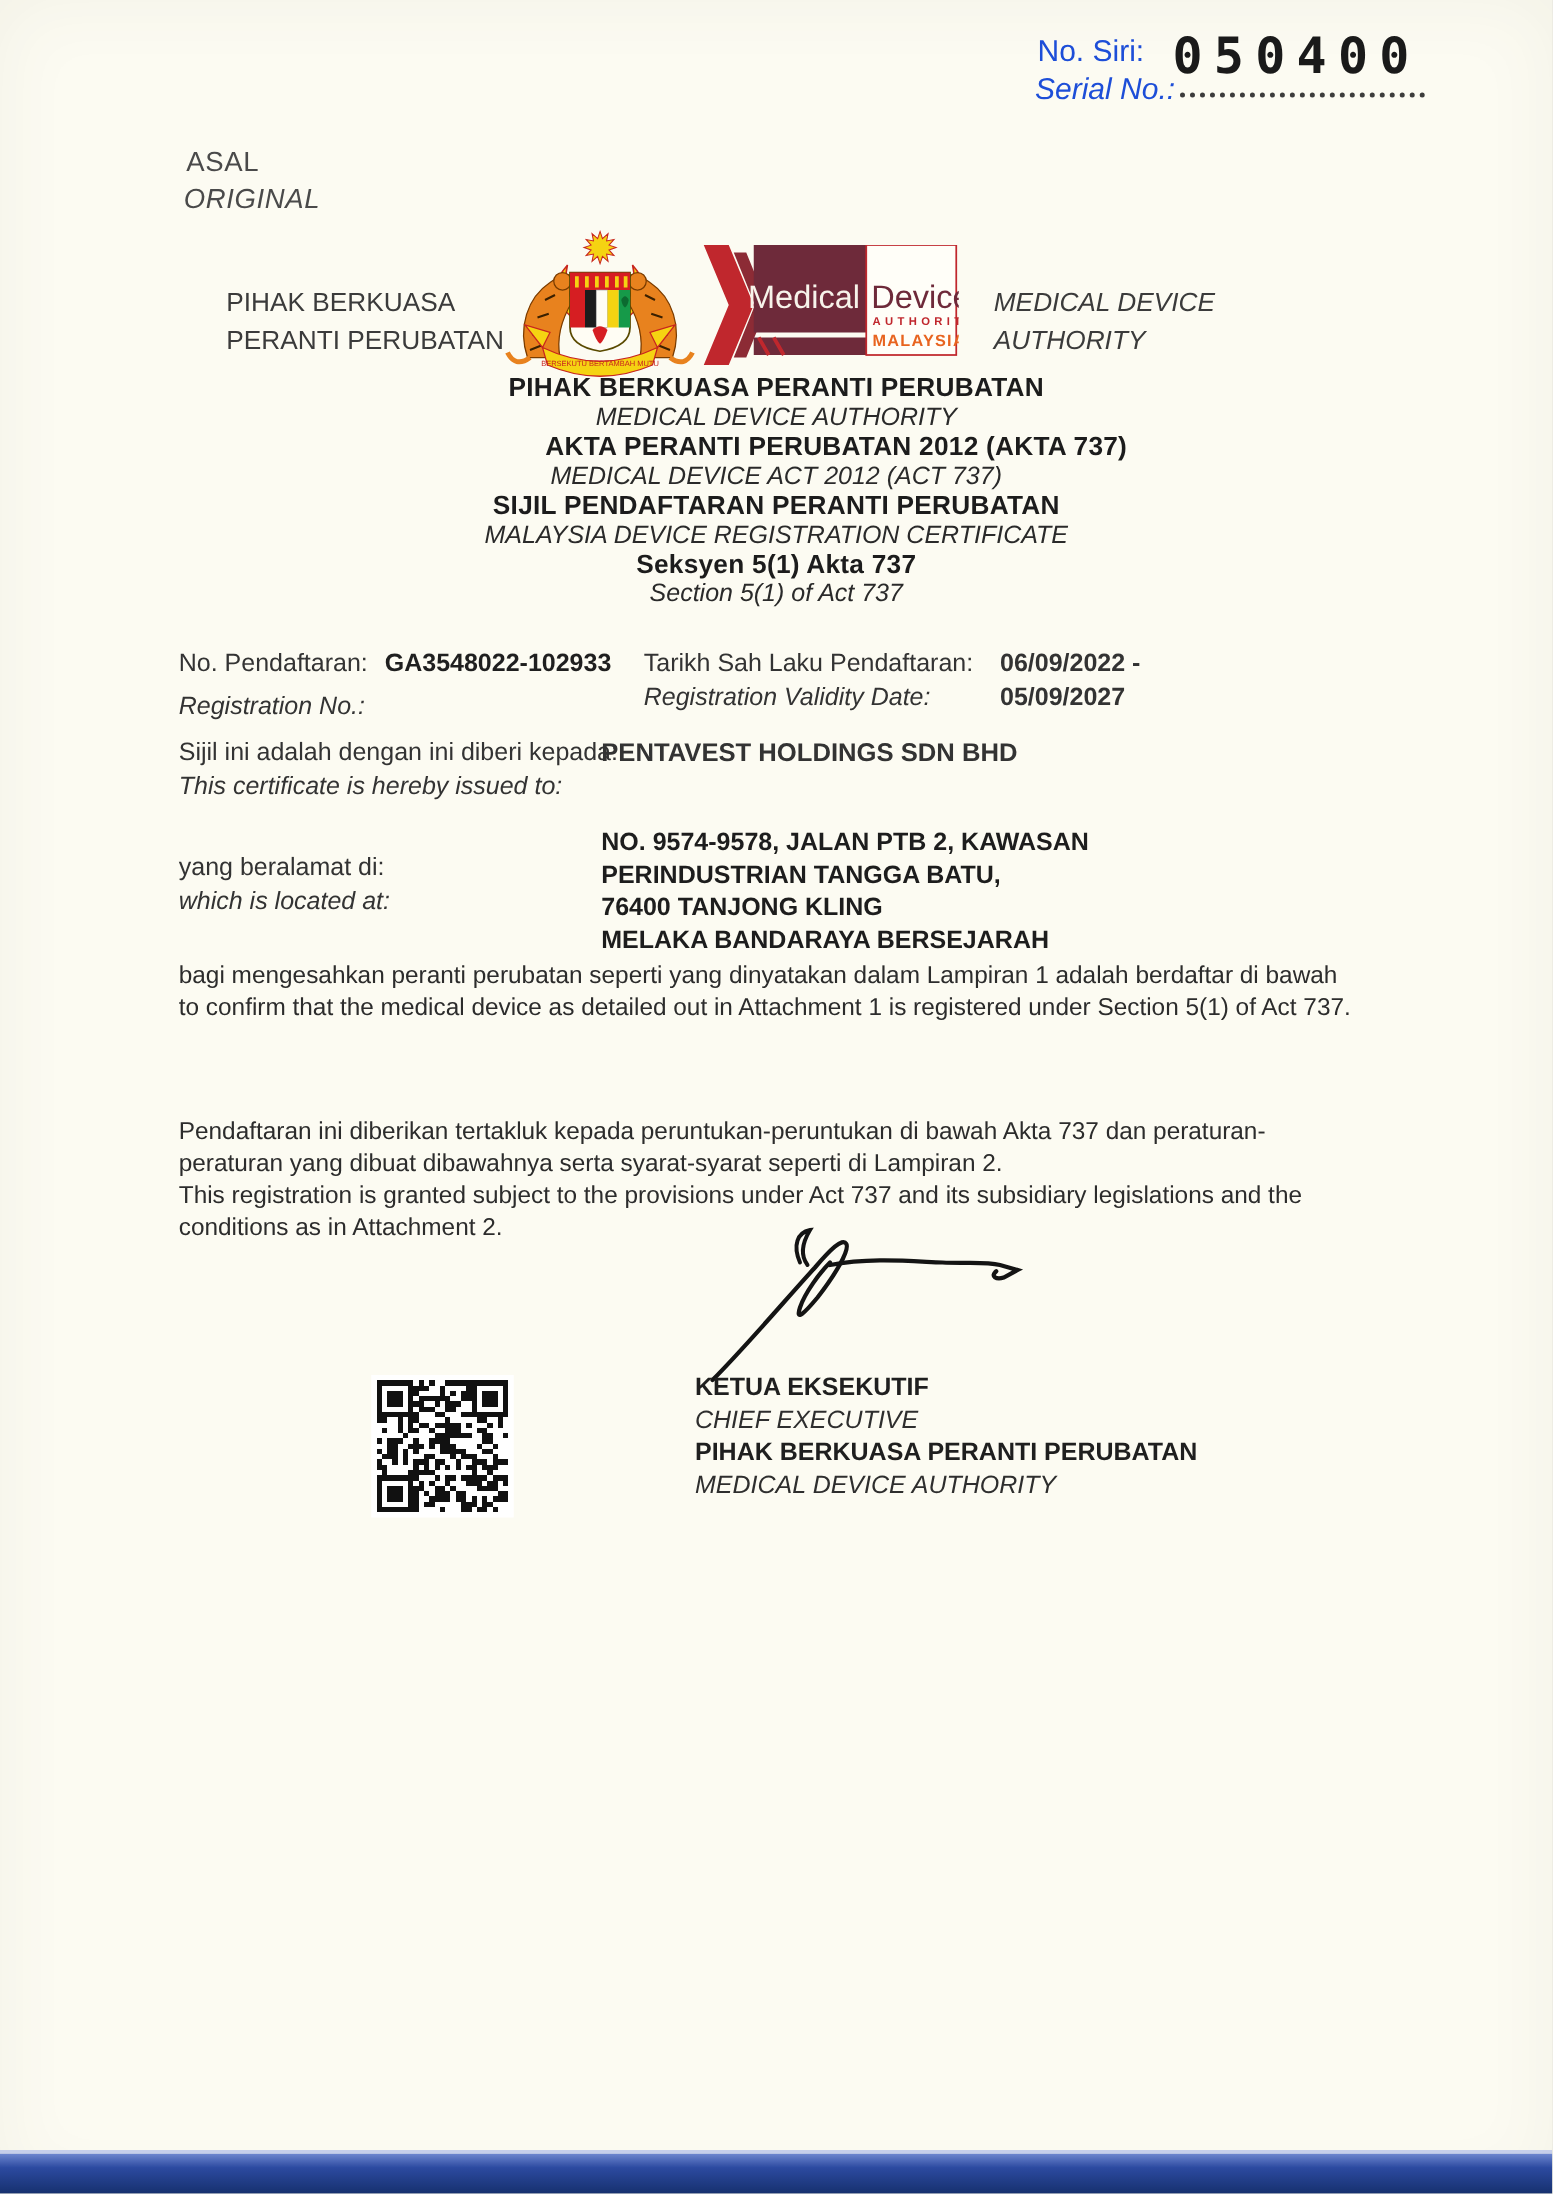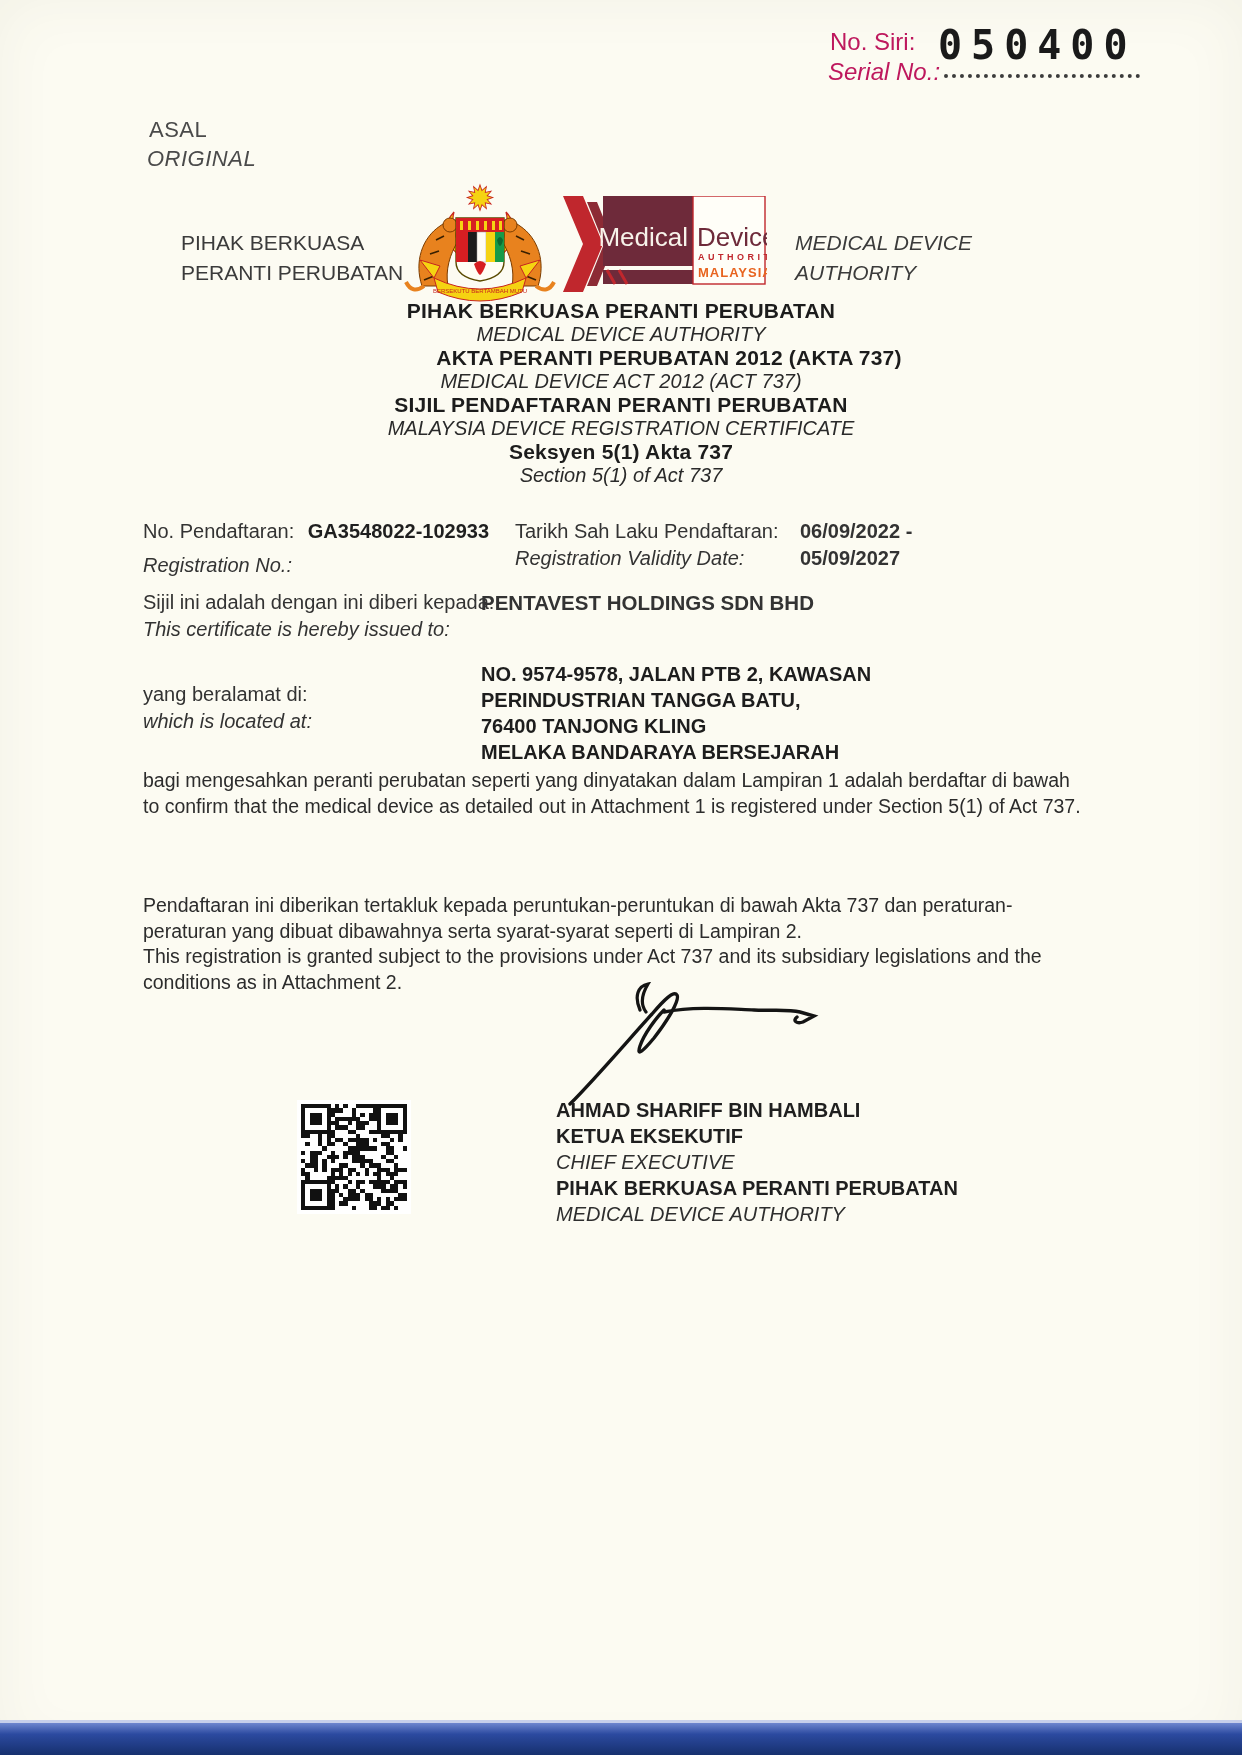--- a/index.html
+++ b/index.html
@@ -10,21 +10,21 @@
     font-family:"Liberation Sans",sans-serif;
     color:#2e2e2e;overflow:hidden;
   }
   .abs{position:absolute;}
   .b{font-weight:bold;color:#1f1f1f;}
   .i{font-style:italic;}
   .lbl{font-size:20px;line-height:27px;color:#333;}
   .ctr{left:0;width:1242px;text-align:center;}
   .t-bold{font-size:21px;font-weight:bold;color:#1c1c1c;letter-spacing:.2px;}
   .t-ital{font-size:20px;font-style:italic;color:#2a2a2a;}
-  .serial-label{font-size:24px;color:#be185d;line-height:31px;}
+  .serial-label{font-size:24px;color:#1d4ed8;line-height:31px;}
   .serial-value{
     font-family:"DejaVu Sans Mono",monospace;font-weight:bold;
     font-size:40px;letter-spacing:9px;color:#1a1a1a;
   }
   .serial-dots{width:196px;border-bottom:4px dotted #3c3c3c;height:0;}
   .copy{font-size:22px;color:#4a4a4a;line-height:29px;letter-spacing:.5px;}
   .masthead-side{font-size:21px;line-height:30px;color:#3b3b3b;}
   .bodytxt{font-size:19.5px;line-height:25.5px;color:#2c2c2c;}
   .bodytxt-i{font-size:19.5px;line-height:25.5px;color:#2c2c2c;}
   .addr{font-size:20px;line-height:26px;font-weight:bold;color:#1d1d1d;}
@@ -501,21 +501,20 @@
         <rect x="12" y="24" width="1" height="1"></rect>
         <rect x="16" y="24" width="1" height="1"></rect>
         <rect x="17" y="24" width="1" height="1"></rect>
         <rect x="19" y="24" width="1" height="1"></rect>
         <rect x="20" y="24" width="1" height="1"></rect>
         <rect x="22" y="24" width="1" height="1"></rect>
       </svg>
     </div>
 
   <div class="abs" style="left:556px;top:1097px;">
-    <div class="sig-line b">AHMAD SHARIFF BIN HAMBALI</div>
     <div class="sig-line b">KETUA EKSEKUTIF</div>
     <div class="sig-line i">CHIEF EXECUTIVE</div>
     <div class="sig-line b">PIHAK BERKUASA PERANTI PERUBATAN</div>
     <div class="sig-line i">MEDICAL DEVICE AUTHORITY</div>
   </div>
 
   <div class="abs bottom-band-edge"></div>
   <div class="abs bottom-band"></div>
 
 </div>

